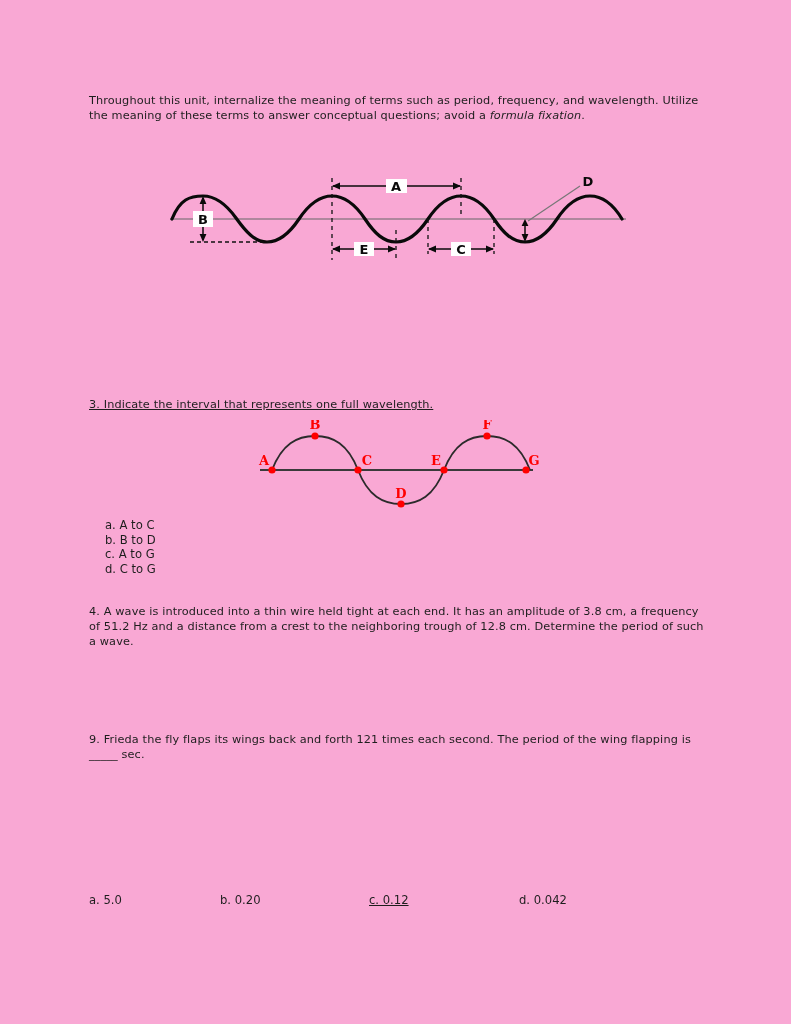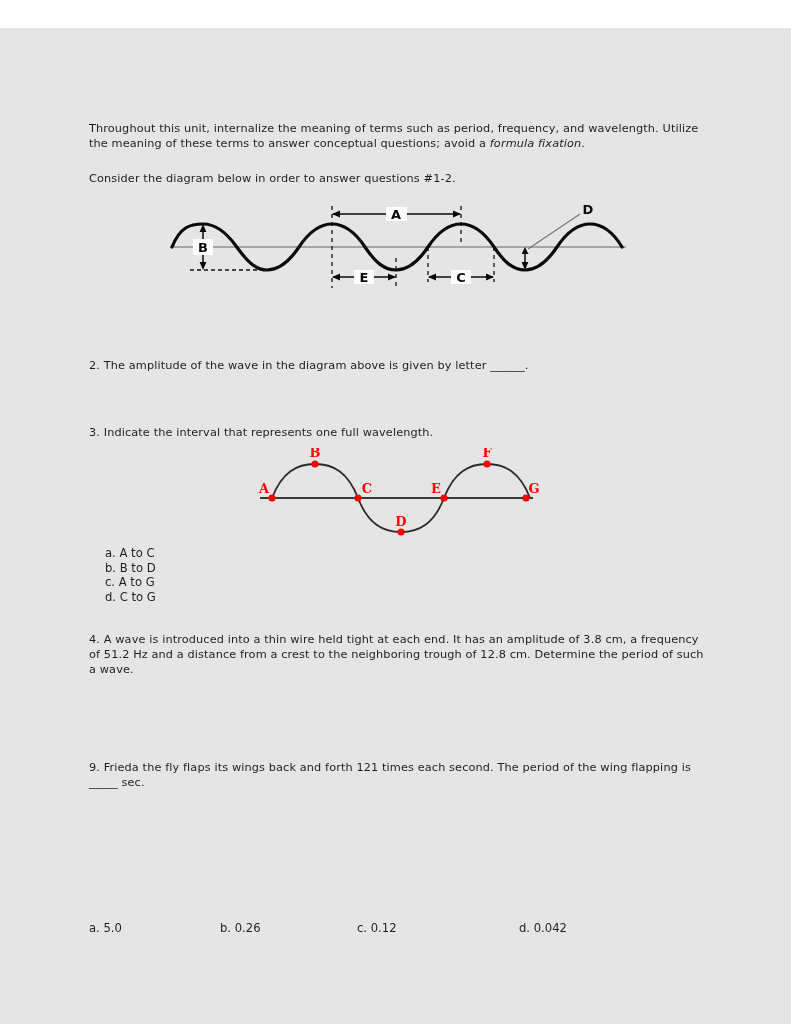--- a/index.html
+++ b/index.html
@@ -11,22 +11,21 @@
     width: 791px;
     height: 1024px;
     position: relative;
     font-family: "DejaVu Sans", "Liberation Sans", sans-serif;
     color: #1a1a1a;
     overflow: hidden;
   }
   .page {
     position: absolute;
     inset: 0;
-    background: #e5e5e5;
-    margin-top: 28px;
+    background: #f9a8d4;
   }
 
   
   .para {
     position: absolute;
     font-family: "DejaVu Sans", "Liberation Sans", sans-serif;
     font-size: 11.3px;
     line-height: 15.2px;
     color: #1e1e1e;
     letter-spacing: 0.01em;
@@ -57,21 +56,20 @@
 </head>
 <body>
 
 <div class="page">
 
   <div class="para" style="left:89px; top:93px; width:612px;">
     <span>Throughout this unit, internalize the meaning of terms such as period, frequency, and wavelength. Utilize</span>
     <span>the meaning of these terms to answer conceptual questions; avoid a </span><span class="ital">formula fixation</span><span>.</span>
   </div>
 
-  <div class="para" style="left:89px; top:143px; width:612px;">Consider the diagram below in order to answer questions #1-2.</div>
 
   <div class="diagram" style="left:160px; top:168px;">
     <svg width="480" height="96" viewBox="0 0 480 96" xmlns="http://www.w3.org/2000/svg">
 
       <line x1="10" y1="51" x2="466" y2="51" stroke="#666666" stroke-width="1.2"></line>
 
       <path d="M 12,51
                C 20,31 30,28 43,28
                C 56,28 66,36 76,50
                C 86,64 95,74 107,74
@@ -125,23 +123,22 @@
 
       <line x1="365" y1="53" x2="365" y2="72" stroke="#0a0a0a" stroke-width="1.5"></line>
       <polygon points="365,74 361.6,66 368.4,66" fill="#0a0a0a"></polygon>
       <polygon points="365,51 361.6,58 368.4,58" fill="#0a0a0a"></polygon>
       <line x1="368" y1="53" x2="420" y2="18" stroke="#777777" stroke-width="1.2"></line>
       <text x="428" y="18" text-anchor="middle" font-family="'DejaVu Sans',sans-serif" font-size="13" font-weight="bold" fill="#0a0a0a">D</text>
     </svg>
   </div>
 
 
-  <div class="para" style="left:89px; top:330px; width:612px;">2. The amplitude of the wave in the diagram above is given by letter ______.</div>
-
-  <div class="para" style="left:89px; top:397px; width:612px;">3. Indicate the interval that represents one full wavelength.</div>
+
+  <div class="para" style="left:89px; top:397px; width:612px;text-decoration:underline;">3. Indicate the interval that represents one full wavelength.</div>
 
   <div class="diagram" style="left:255px; top:420px;">
     <svg width="285" height="100" viewBox="0 0 285 100" xmlns="http://www.w3.org/2000/svg">
 
       <line x1="5" y1="50" x2="278" y2="50" stroke="#3a3a3a" stroke-width="2"></line>
 
       <path d="M 17,50
                C 27,24 42,16 60,16
                C 78,16 93,24 103,50
                C 113,76 128,84 146,84
@@ -186,18 +183,18 @@
   </div>
 
   <div class="para" style="left:89px; top:732px; width:615px;">
     <span>9. Frieda the fly flaps its wings back and forth 121 times each second. The period of the wing flapping is</span>
     <span>_____ sec.</span>
   </div>
 
 
   <div class="mc-row" style="left:89px; top:893px; width:615px; height:16px;">
     <span style="left:0px;">a. 5.0</span>
-    <span style="left:131px;">b. 0.26</span>
-    <span style="left:268px;">c. 0.12</span>
+    <span style="left:131px;">b. 0.20</span>
+    <span style="left:280px;text-decoration:underline;">c. 0.12</span>
     <span style="left:430px;">d. 0.042</span>
   </div>
 
 </div>
 
 </body></html>

